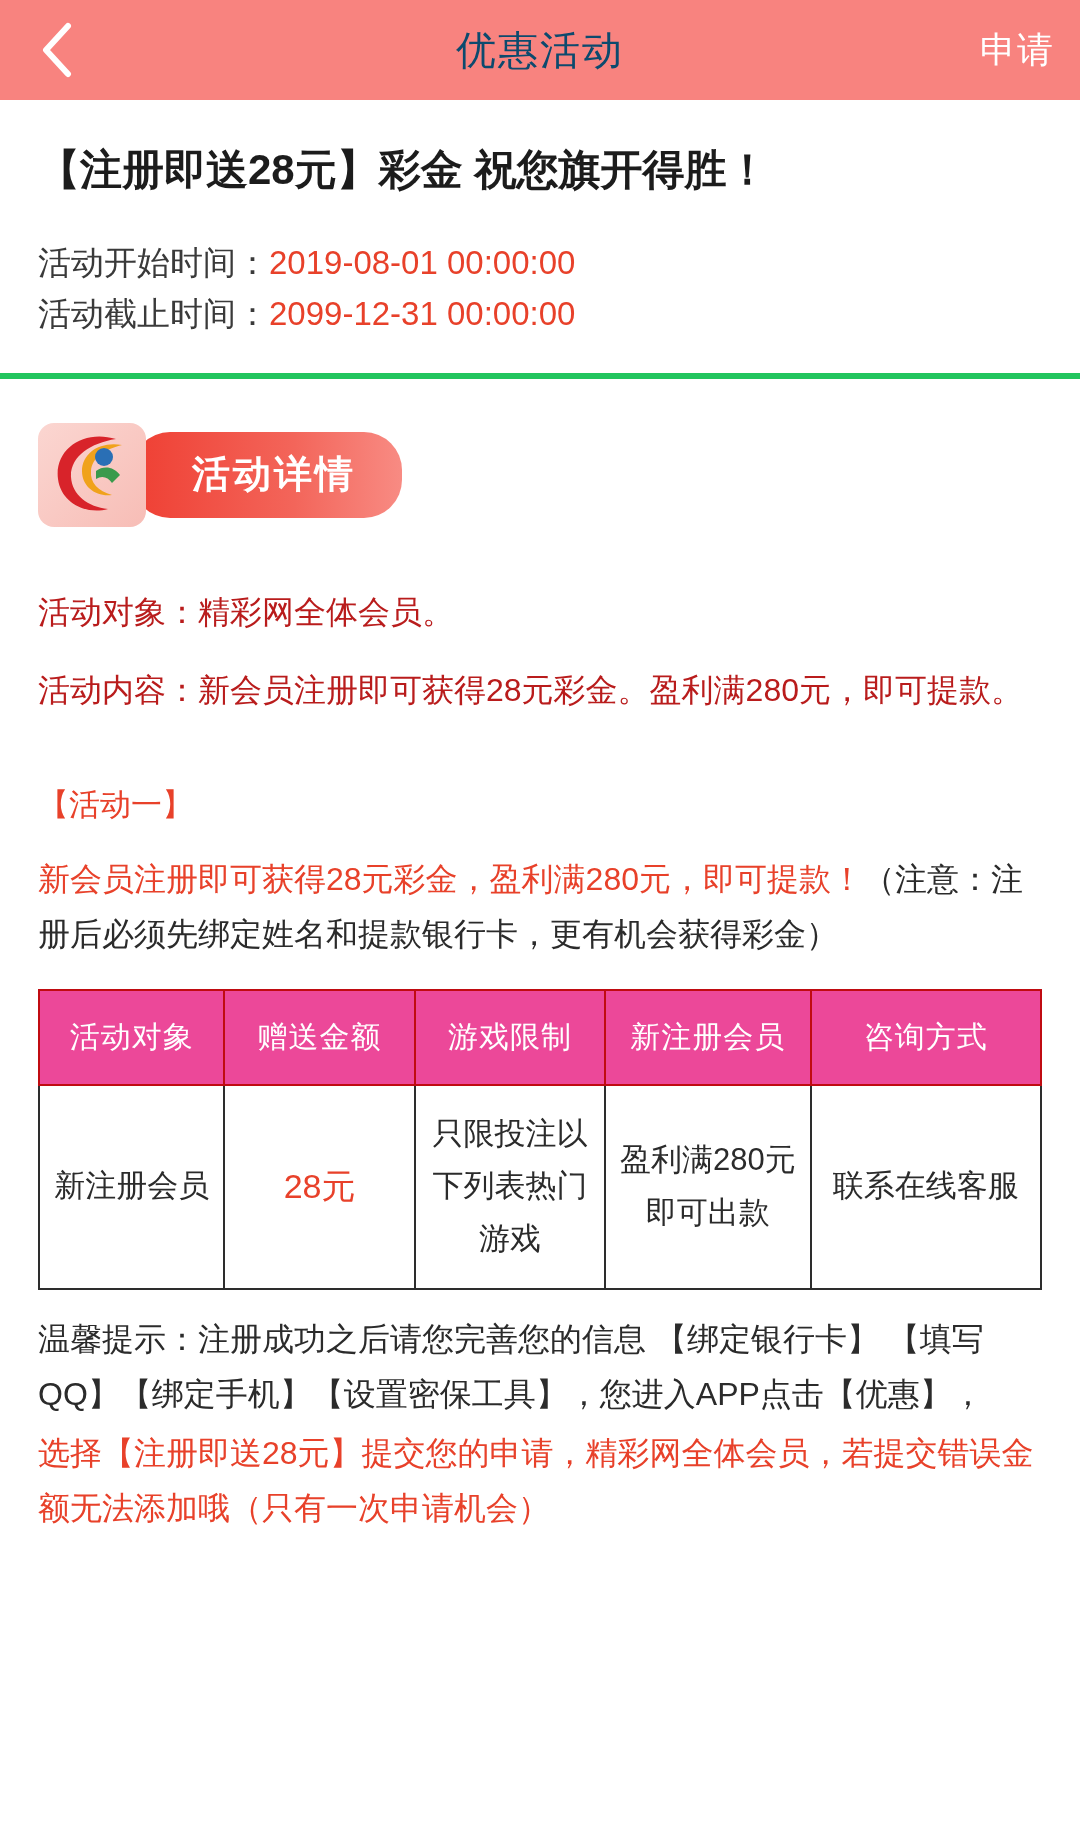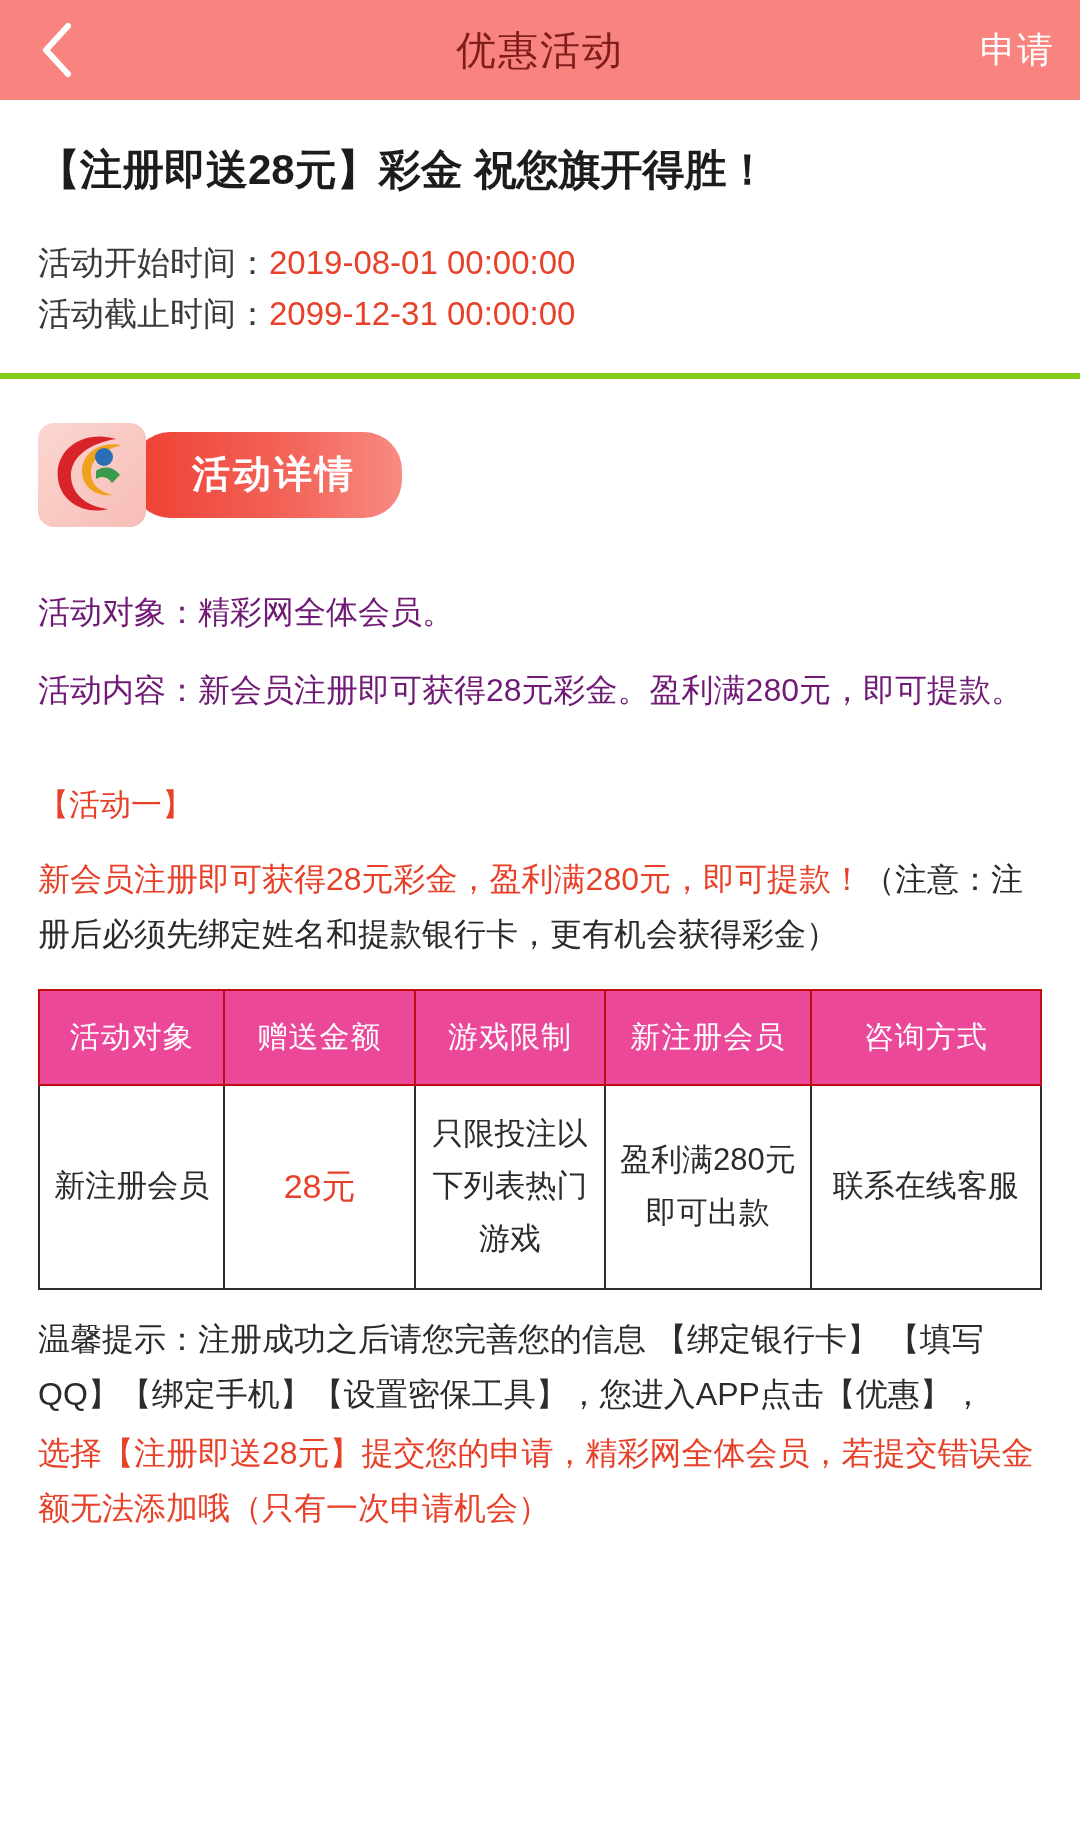--- a/index.html
+++ b/index.html
@@ -23,37 +23,37 @@
   .appbar .back {
     width: 60px; height: 60px;
     display: flex; align-items: center; justify-content: center;
     cursor: pointer;
   }
   .appbar .back svg { display: block; }
   .appbar .title {
     position: absolute;
     left: 0; right: 0;
     text-align: center;
-    color: #7f1d1d;
+    color: #0c4a6e;
     font-size: 40px;
     letter-spacing: 2px;
     pointer-events: none;
   }
   .appbar .action {
     margin-left: auto;
     color: #ffffff;
     font-size: 36px;
     letter-spacing: 1px;
     cursor: pointer;
   }
 
   
   .promo-head {
     padding: 44px 38px 34px 38px;
-    border-bottom: 6px solid #84cc16;
+    border-bottom: 6px solid #22c55e;
   }
   .promo-title {
     font-size: 42px;
     font-weight: bold;
     color: #1c1c1c;
     letter-spacing: 0px;
     line-height: 1.25;
     white-space: nowrap;
   }
   .promo-dates { margin-top: 40px; }
@@ -93,21 +93,21 @@
     font-size: 38px;
     font-weight: bold;
     letter-spacing: 3px;
     display: flex; align-items: center;
   }
 
   
   .body-wrap { padding: 30px 38px 0 38px; }
   .para {
     font-size: 32px;
-    color: #701a75;
+    color: #b91c1c;
     line-height: 1.62;
     margin-top: 28px;
   }
   .para.tight { margin-top: 26px; }
   .spacer-lg { height: 56px; }
 
   .sec-title {
     font-size: 31px;
     color: #e8412a;
     margin-top: 12px;

